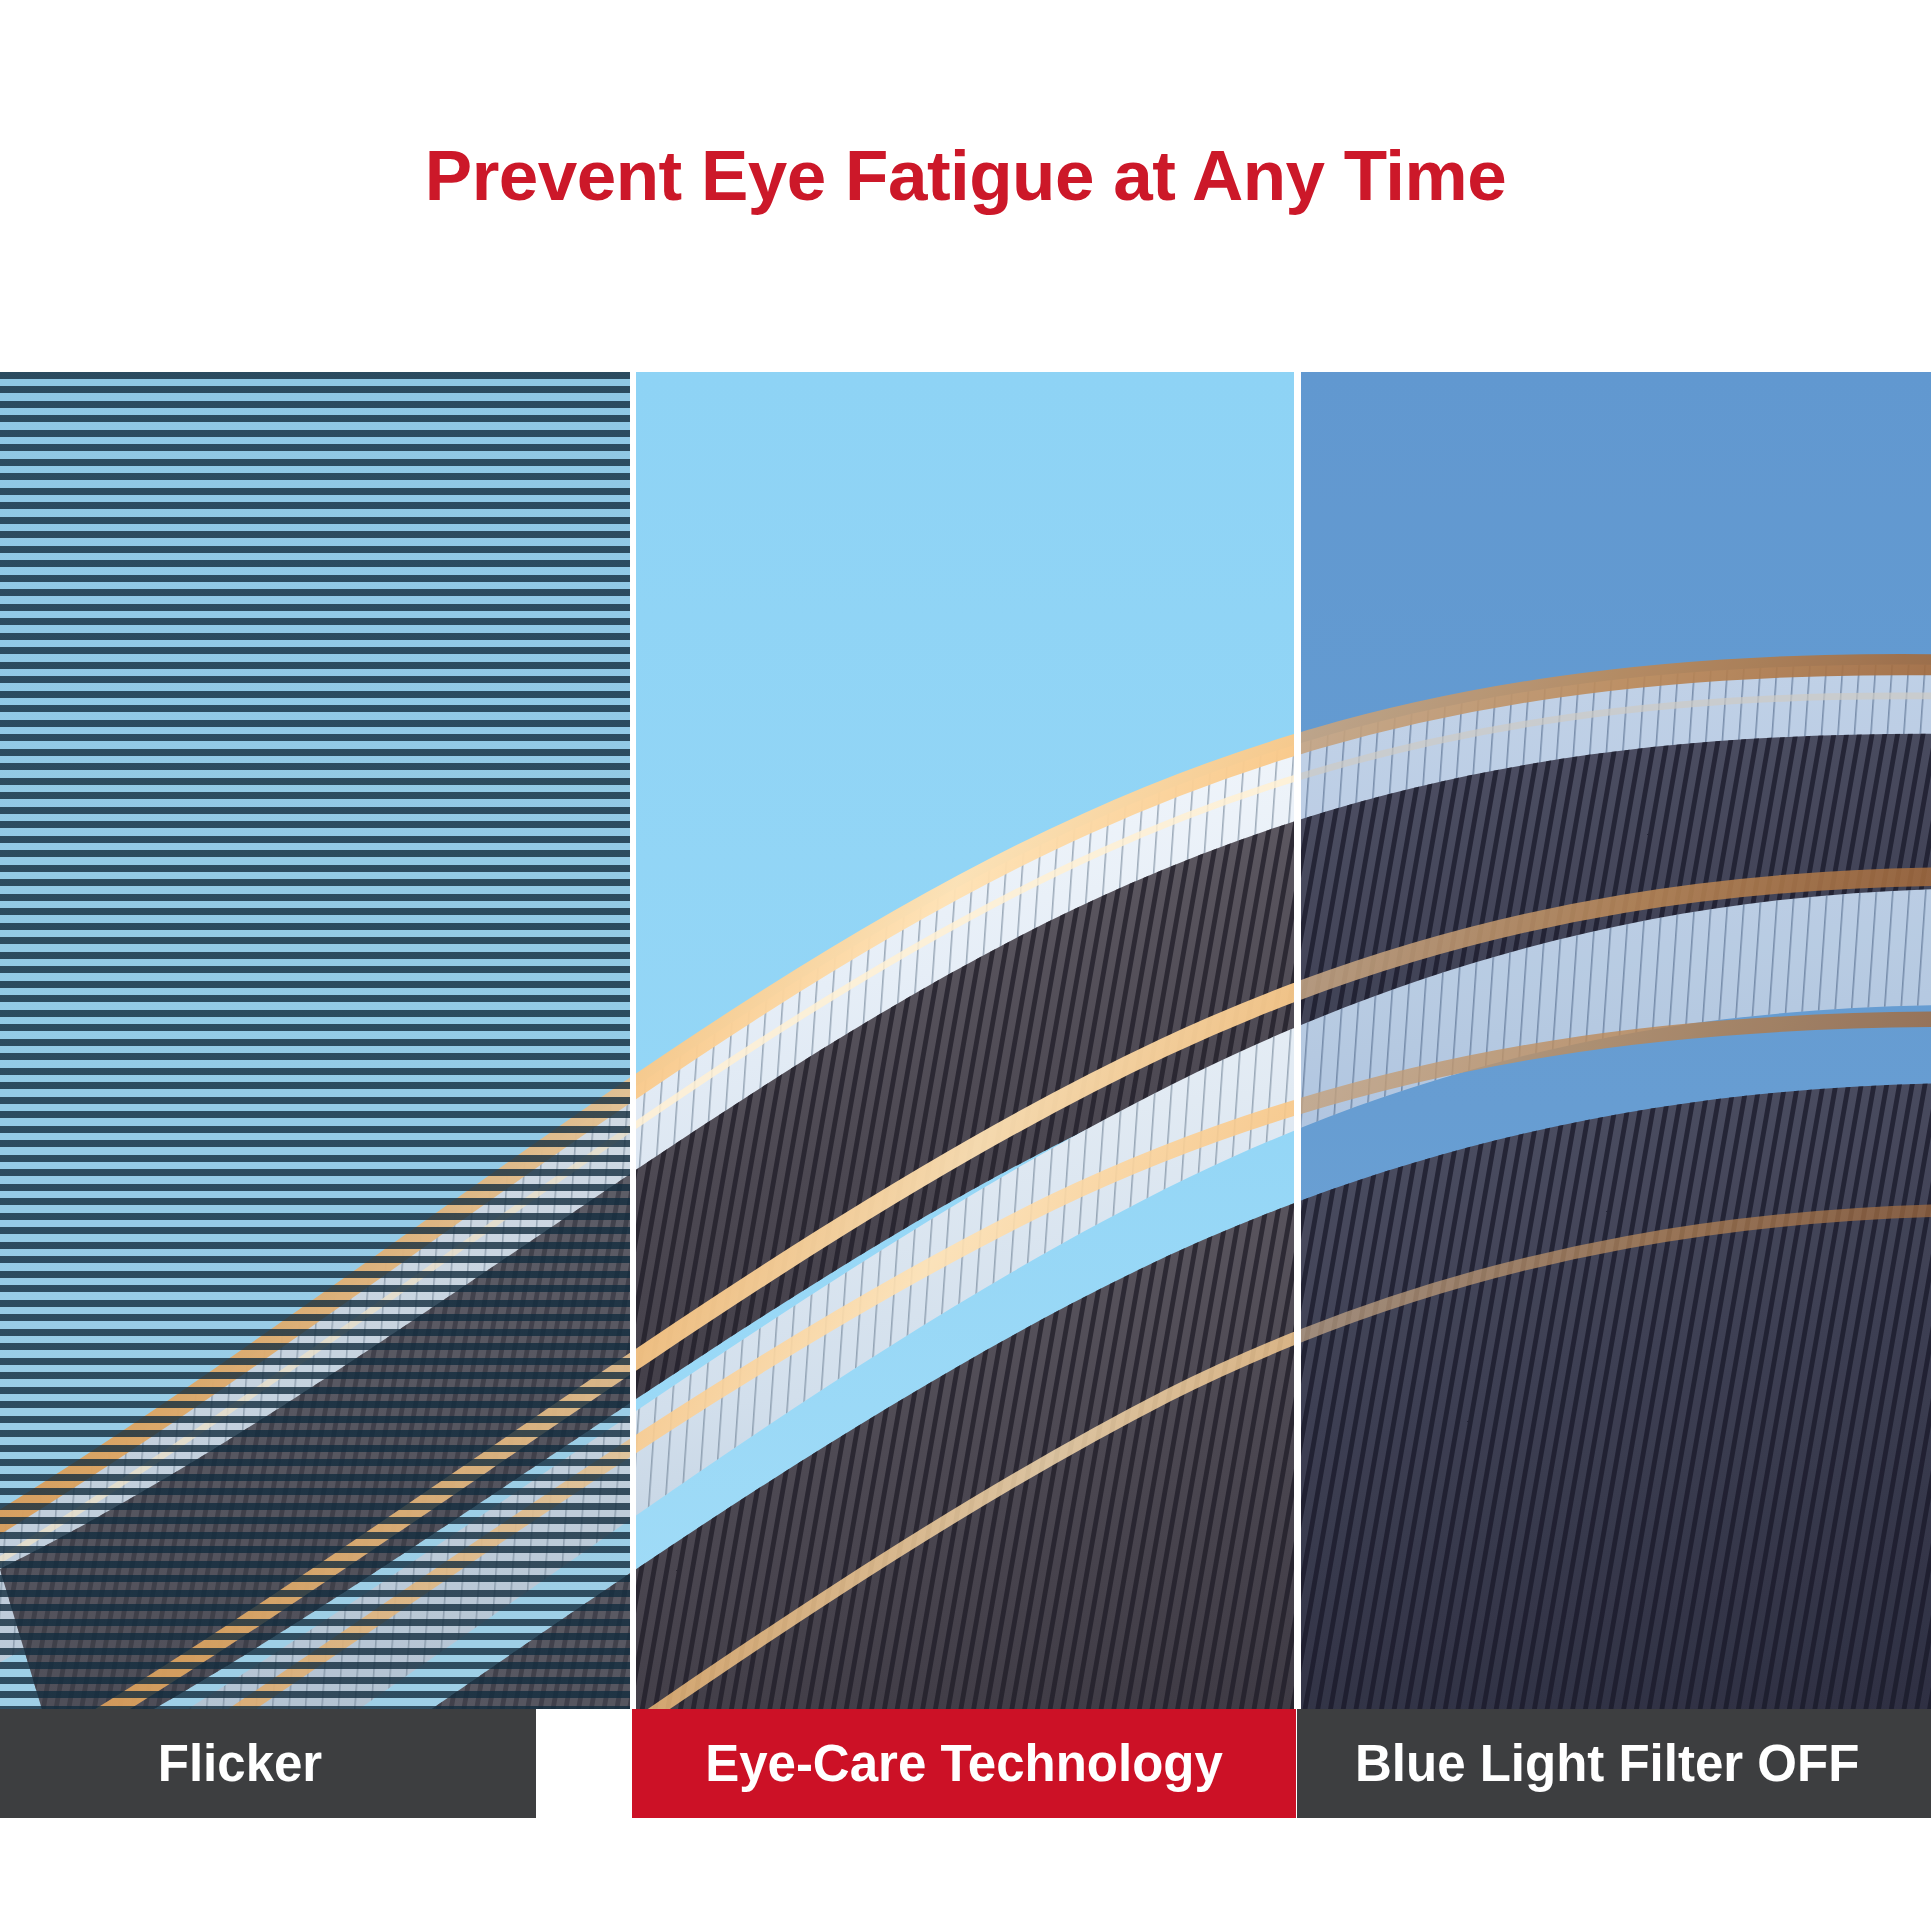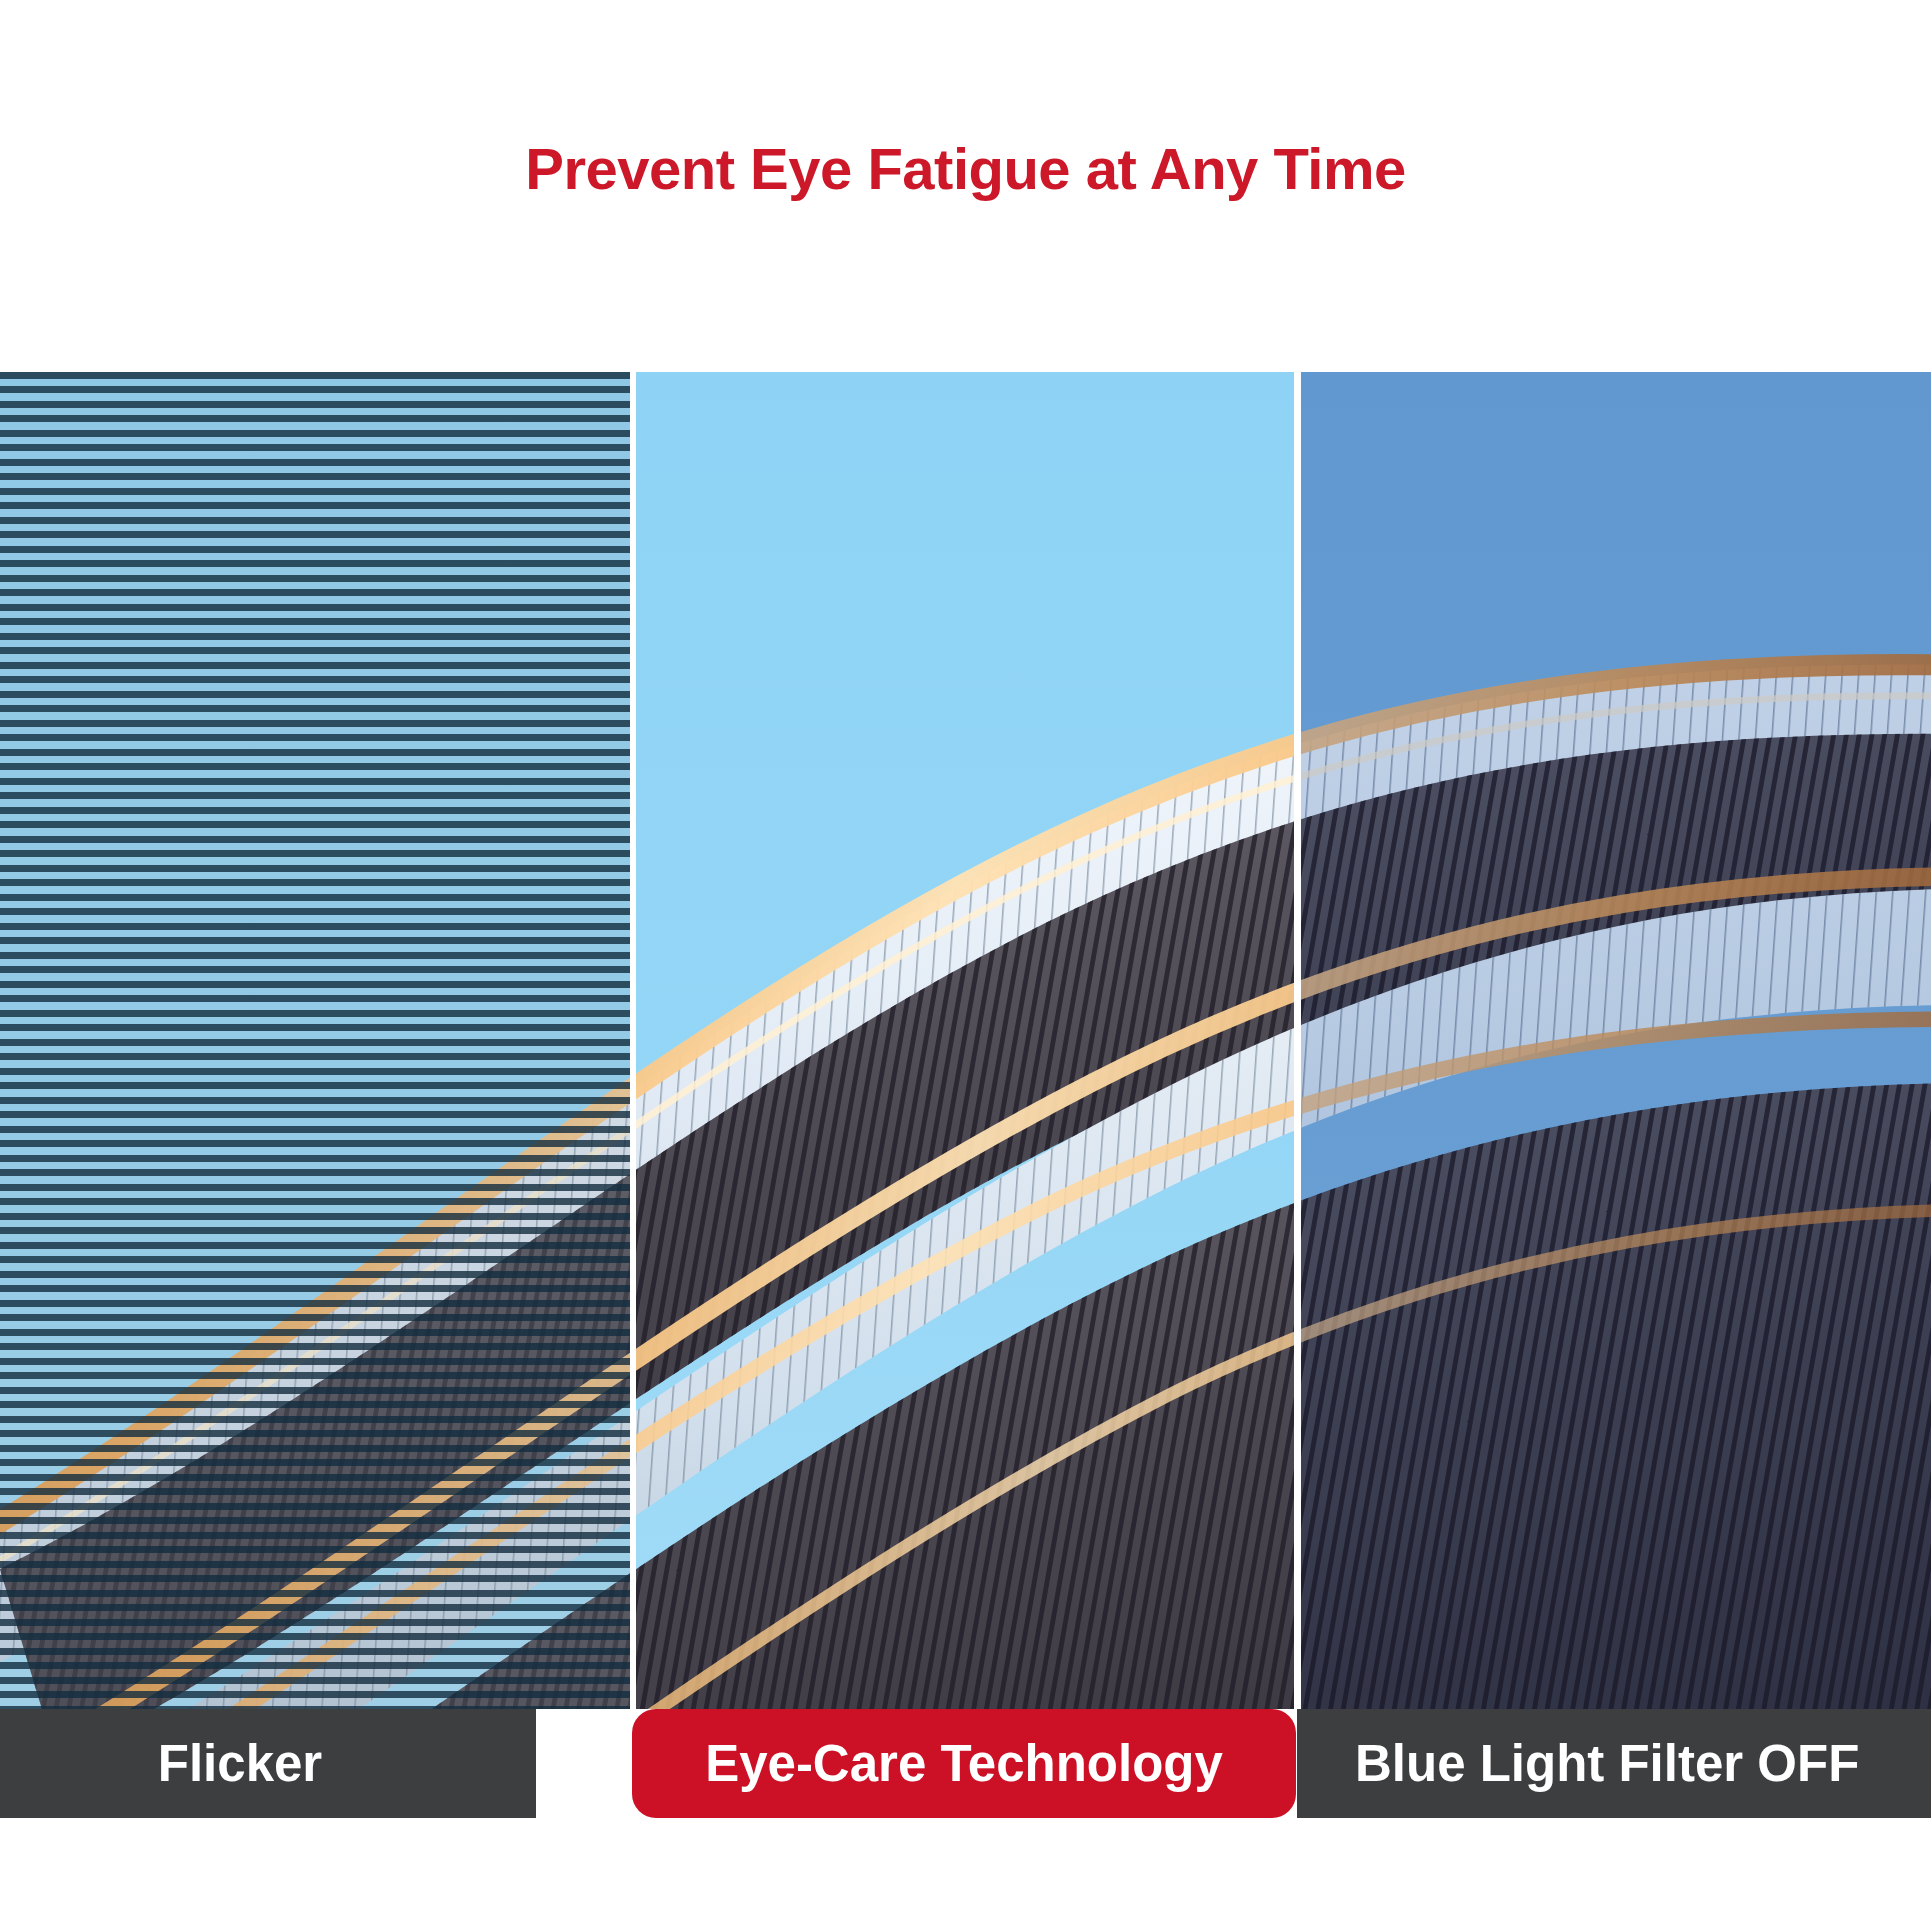--- a/index.html
+++ b/index.html
@@ -21,21 +21,21 @@
     background: #ffffff;
   }
 
   
   .headline {
     position: absolute;
     left: 0;
     top: 137px;
     width: 1931px;
     text-align: center;
-    font-size: 58px;
+    font-size: 71px;
     font-weight: 700;
     letter-spacing: -0.5px;
     color: #CC1829;
     line-height: 1.1;
     white-space: nowrap;
   }
 
   
   .strip {
     position: absolute;
@@ -153,21 +153,20 @@
     justify-content: center;
     padding-right: 77px;
     box-sizing: border-box;
     padding-left: 21px;
   }
   .label-eyecare {
     left: 632px;
     width: 664px;
     background: #CC1126;
     justify-content: center;
-    border-radius: 24px;
   }
   .label-bluelight {
     left: 1297px;
     width: 634px;
     background: #3D3E40;
     justify-content: flex-start;
     padding-left: 58px;
     box-sizing: border-box;
   }
 </style>

